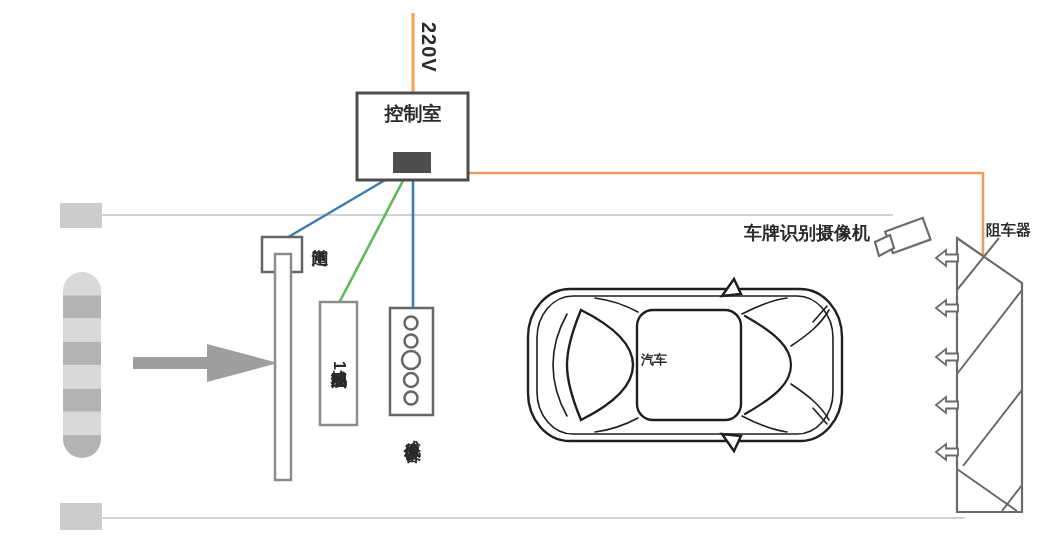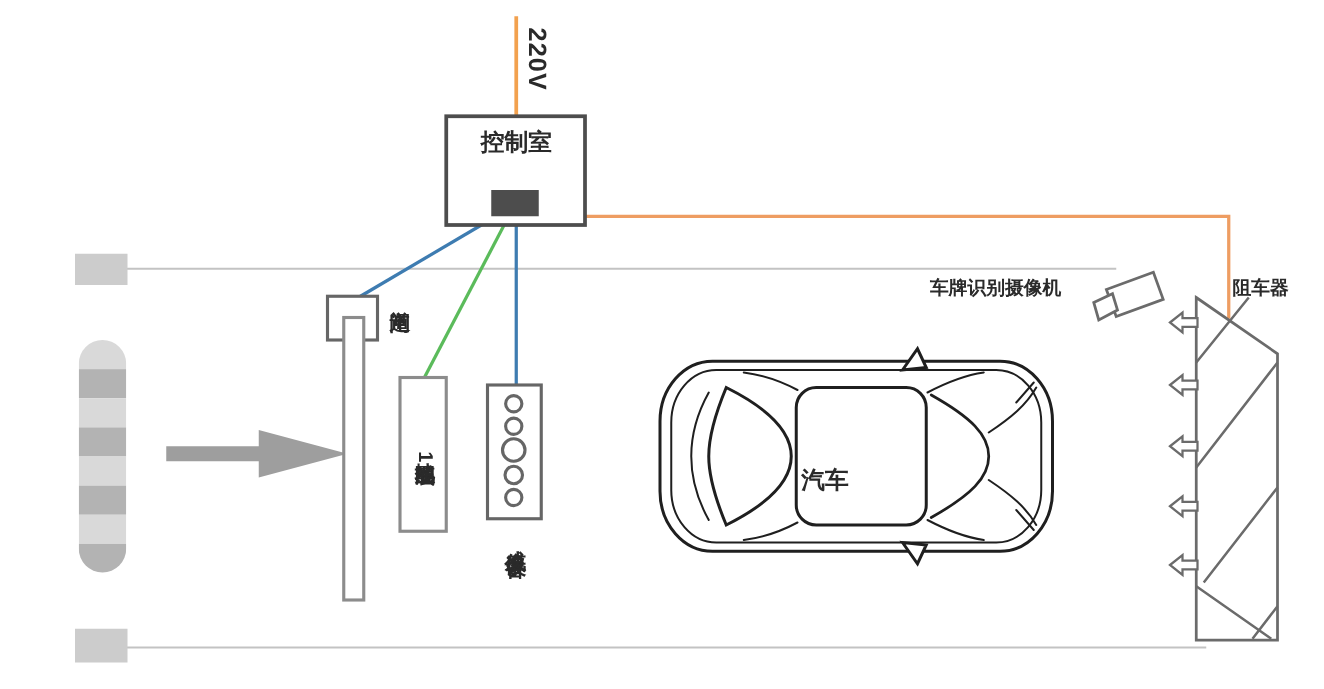--- a/index.html
+++ b/index.html
@@ -8,22 +8,22 @@
     font-family:"Liberation Sans","DejaVu Sans",sans-serif;color:#2a2a2a;
   }
   #stage svg{position:absolute;left:0;top:0;}
   .label{position:absolute;white-space:nowrap;color:#2a2a2a;}
   .v{writing-mode:vertical-rl;text-orientation:mixed;}
   .power-label{left:417px;top:22px;font-size:20px;font-weight:600;letter-spacing:1px;}
   .control-room-label{left:357px;top:101px;width:112px;text-align:center;font-size:19px;font-weight:700;}
   .barrier-gate-label{left:309px;top:235px;font-size:17px;font-weight:600;line-height:1.2;}
   .ground-coil-label{left:320px;top:302px;width:37px;height:123px;display:flex;align-items:center;justify-content:center;font-size:16px;font-weight:600;letter-spacing:1px;}
   .imaging-device-label{left:401px;top:426px;font-size:17px;font-weight:600;letter-spacing:2px;}
-  .car-label{left:641px;top:371px;font-size:19px;font-weight:700;}
-  .camera-label{left:744px;top:221px;font-size:15px;font-weight:700;}
+  .car-label{left:641px;top:351px;font-size:13px;font-weight:700;}
+  .camera-label{left:744px;top:221px;font-size:18px;font-weight:700;}
   .blocker-label{left:986px;top:221px;font-size:15px;font-weight:700;}
 
   
   .road-line{stroke:var(--road-line,#c3c3c3);stroke-width:1.6;}
   .curb{fill:var(--ground-gray,#cccccc);}
   .stripe-light{fill:var(--stripe-light,#d9d9d9);}
   .stripe-dark{fill:var(--stripe-dark,#b3b3b3);}
   .entry-arrow{fill:var(--arrow-gray,#9e9e9e);}
   .power-line{stroke:var(--power-line,#f2a14e);stroke-width:3;fill:none;}
   .orange-line{stroke:var(--signal-orange,#ee9d62);stroke-width:2.6;fill:none;}

